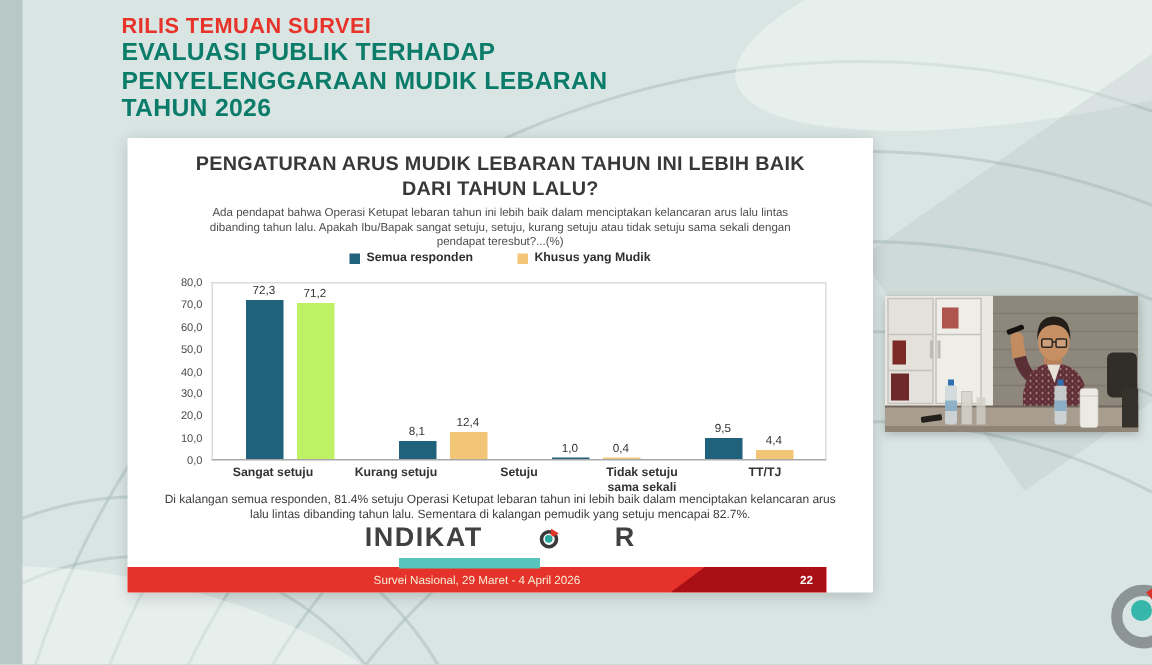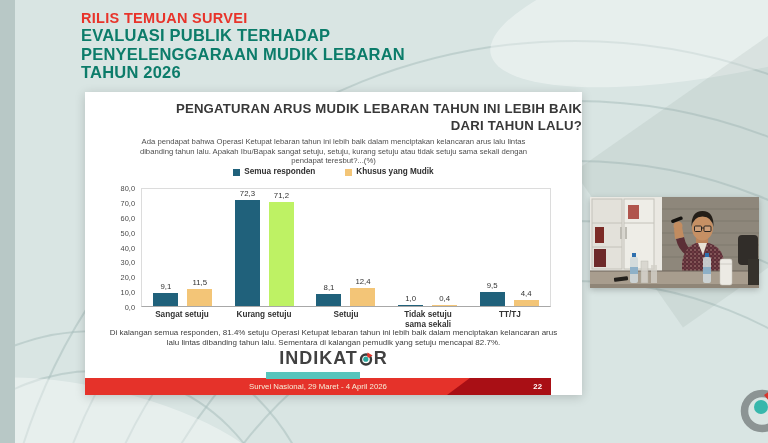--- a/index.html
+++ b/index.html
@@ -12,21 +12,21 @@
   .wedge { position:absolute; background:rgba(140,160,158,0.16); }
 
   
   #header { position:absolute; left:66px; top:10px; }
   #header .kicker { font-size:14.5px; font-weight:bold; color:#e8332a; letter-spacing:.3px; }
   #header .hline { font-size:16.5px; font-weight:bold; color:#0c7c6a; line-height:18.5px; letter-spacing:.2px; }
 
   
   #slide { position:absolute; left:70px; top:92px; width:497px; height:303px; background:#fff;
            box-shadow:0 2px 10px rgba(0,0,0,0.18); }
-  #slide-title { position:absolute; top:9px; left:0; right:0; text-align:right;
+  #slide-title { position:absolute; top:9px; left:0; right:0; text-align:center;
                  font-size:13.2px; line-height:16.5px; font-weight:600; color:#383838; letter-spacing:.2px; }
   #question { position:absolute; top:45px; left:40px; right:40px; text-align:center;
               font-size:7.7px; line-height:9.6px; color:#4f4f4f; }
 
   
   #legend { position:absolute; top:75px; left:0; right:0; display:flex; justify-content:center; gap:30px; }
   .lg-item { display:flex; align-items:flex-end; gap:4px; font-size:8.2px; font-weight:600; color:#2f2f2f; }
   .sw { width:7px; height:7px; display:inline-block; }
 
   
@@ -39,21 +39,21 @@
   .val { position:absolute; top:-11px; left:50%; transform:translateX(-50%);
          font-size:7.8px; color:#333; white-space:nowrap; }
   #xlabels { position:absolute; left:56px; top:218px; width:410px; display:flex; }
   .xlab { flex:1; text-align:center; font-size:8.2px; line-height:9.8px; color:#333; padding:0 6px;font-weight:bold; }
 
   #note { position:absolute; top:236px; left:18px; right:18px; text-align:center;
           font-size:8px; line-height:10px; color:#3d3d3d; }
 
   
   #logo-row { position:absolute; top:256px; left:0; right:0; display:flex; justify-content:center;
-              align-items:center; font-size:18px; font-weight:bold; color:#414141; letter-spacing:1px; }
+              align-items:center; font-size:18px; font-weight:bold; color:#414141; letter-spacing:1px;gap:36px; }
   #logo-row svg { margin:0 1px; }
   #teal-bar { position:absolute; left:181px; top:280px; width:94px; height:7px; background:#57c5bc; z-index:2; }
 
   
   #footer-bar { position:absolute; left:0; top:286px; width:466px; height:17px; background:#e5322a; }
   #footer-text { position:absolute; inset:0; text-align:center; line-height:17px;
                  font-size:7.8px; color:#f6eed8; }
   #page-box { position:absolute; right:0; top:0; width:104px; height:17px; background:#a90f15;
               clip-path:polygon(22% 0, 100% 0, 100% 100%, 0 100%); }
   #page-num { position:absolute; right:9px; top:0; line-height:17px; font-size:7.8px;
@@ -111,28 +111,20 @@
         <div class="ytick" style="top: 12.5%;">70,0</div>
         <div class="ytick" style="top: 25%;">60,0</div>
         <div class="ytick" style="top: 37.5%;">50,0</div>
         <div class="ytick" style="top: 50%;">40,0</div>
         <div class="ytick" style="top: 62.5%;">30,0</div>
         <div class="ytick" style="top: 75%;">20,0</div>
         <div class="ytick" style="top: 87.5%;">10,0</div>
         <div class="ytick" style="top: 100%;">0,0</div>
       </div>
     <div id="plot">
-        <div class="group">
-          <div class="bar" style="height: 11.375%; background: rgb(32, 97, 123);">
-            <span class="val">9,1</span>
-          </div>
-          <div class="bar" style="height: 14.375%; background: rgb(243, 197, 119);">
-            <span class="val">11,5</span>
-          </div>
-        </div>
         <div class="group">
           <div class="bar" style="height: 90.375%; background: rgb(32, 97, 123);">
             <span class="val">72,3</span>
           </div>
           <div class="bar" style="height: 89%; background: #bef264;">
             <span class="val">71,2</span>
           </div>
         </div>
         <div class="group">
           <div class="bar" style="height: 10.125%; background: rgb(32, 97, 123);">

